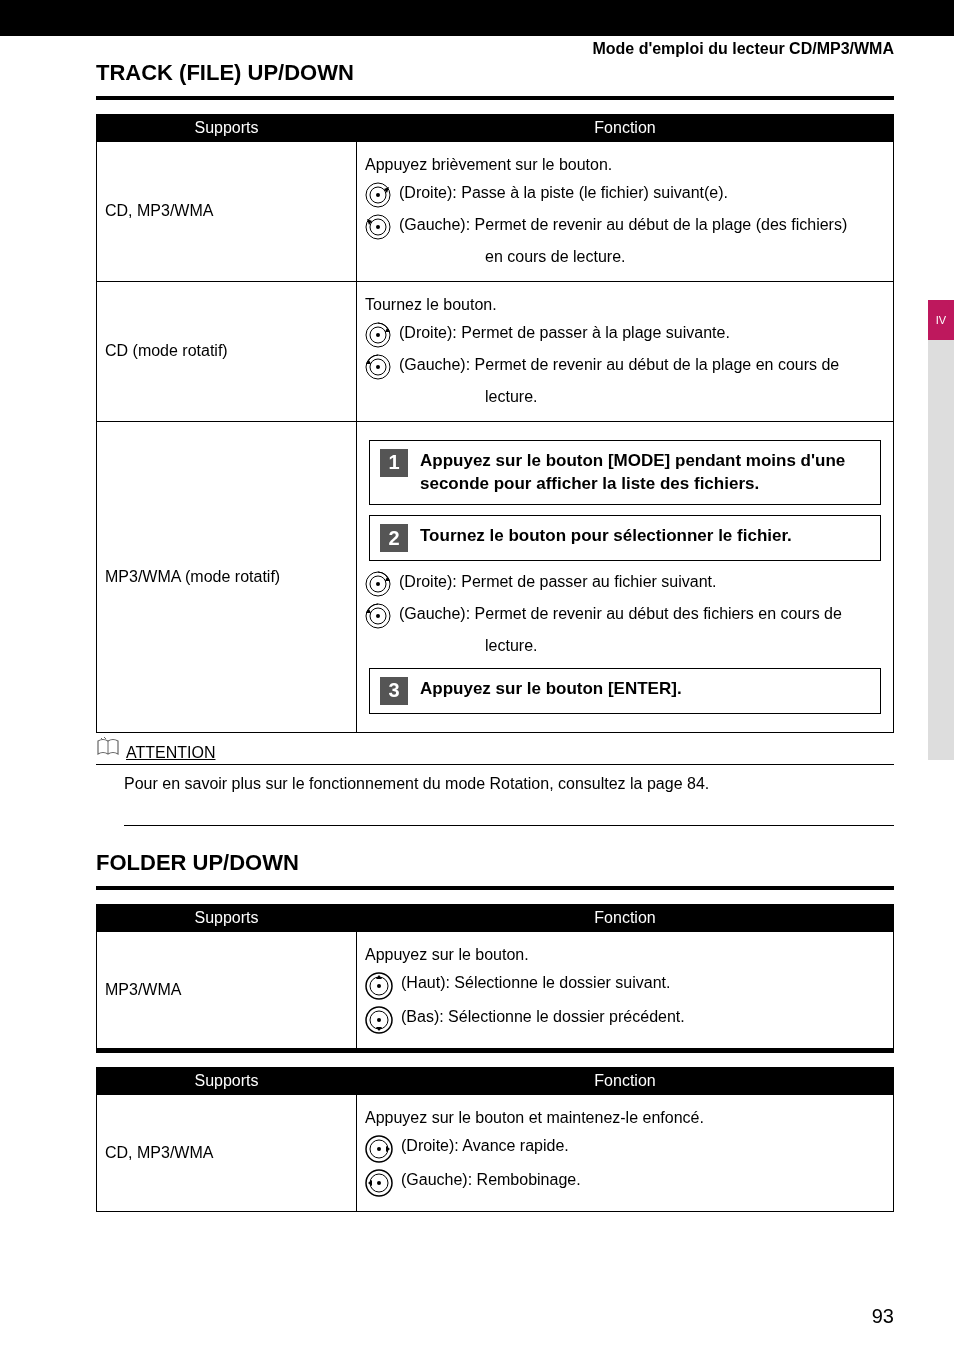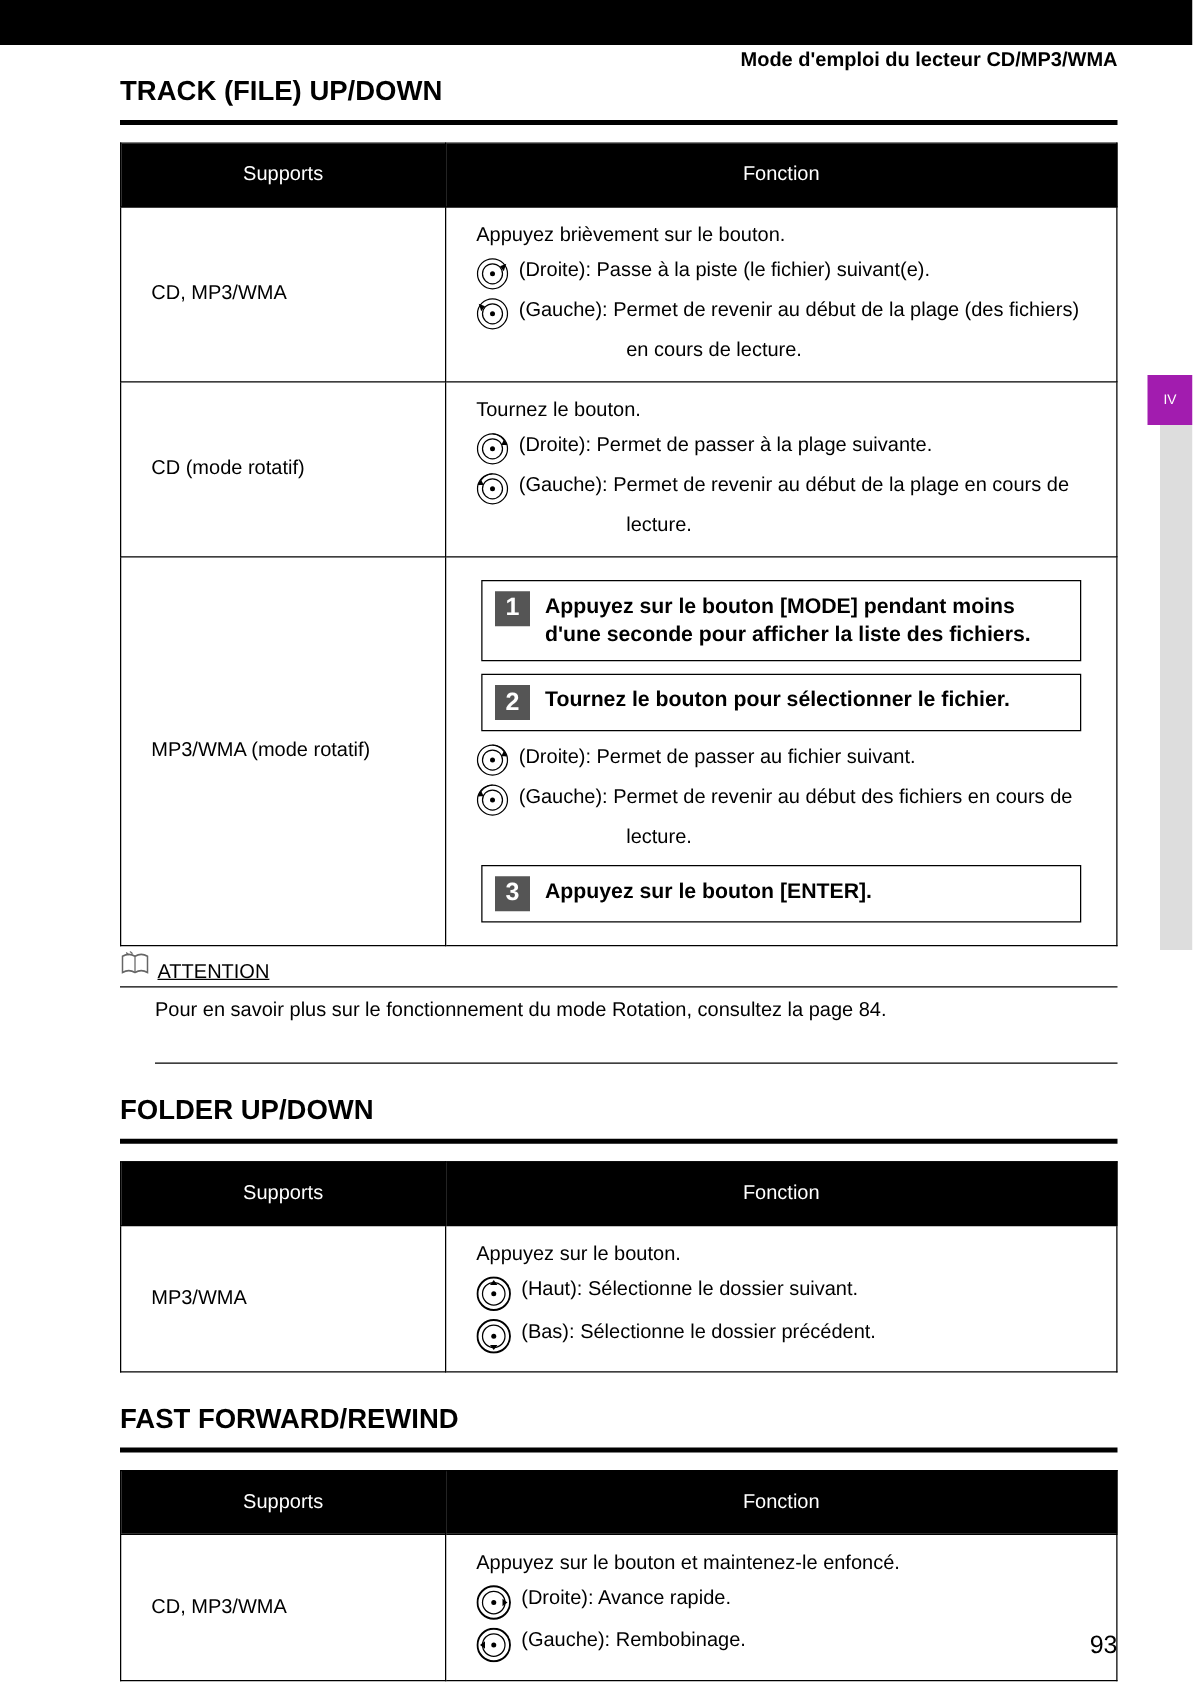--- a/index.html
+++ b/index.html
@@ -40,27 +40,27 @@
   }
   table.data {
     width: 100%;
     border-collapse: collapse;
     font-size: 16px;
   }
   table.data th {
     background: #000;
     color: #fff;
     font-weight: normal;
-    padding: 16px 8px;
+    padding: 4px 8px;
     border: 1px solid #000;
   }
   table.data th.supports { width: 260px; }
   table.data td {
     border: 1px solid #000;
-    padding: 8px 24px;
+    padding: 8px 8px;
     vertical-align: middle;
   }
   .fn-line {
     display: flex;
     align-items: flex-start;
     gap: 8px;
     margin: 6px 0;
     line-height: 1.4;
   }
   .fn-text { margin: 4px 0; line-height: 1.4; }
@@ -103,23 +103,23 @@
   .attention-body {
     font-size: 16px;
     margin: 10px 0 0 28px;
     padding-bottom: 32px;
     border-bottom: 1px solid #000;
   }
   .side-tab {
     position: absolute;
     right: 0;
     top: 300px;
-    width: 36px;
+    width: 26px;
     height: 40px;
-    background: #a21caf;
+    background: #be185d;
     color: #fff;
     font-size: 11px;
     display: flex;
     align-items: center;
     justify-content: center;
   }
   .side-tab-grey {
     position: absolute;
     right: 0;
     top: 340px;
@@ -293,21 +293,20 @@
                 <circle cx="14" cy="14" r="2" fill="#000"></circle>
                 <path d="M14 25 L11 21 L17 21 Z" fill="#000"></path>
               </svg>
           <span>(Bas): Sélectionne le dossier précédent.</span>
         </div>
       </td>
     </tr>
   </tbody>
     </table>
 
-  <div class="section-title">FAST FORWARD/REWIND</div>
   <hr class="thick-rule">
 
   <table class="data">
     <tbody>
         <tr>
       <th class="supports">Supports</th>
       <th>Fonction</th>
     </tr>
     <tr>
       <td>CD, MP3/WMA</td>

